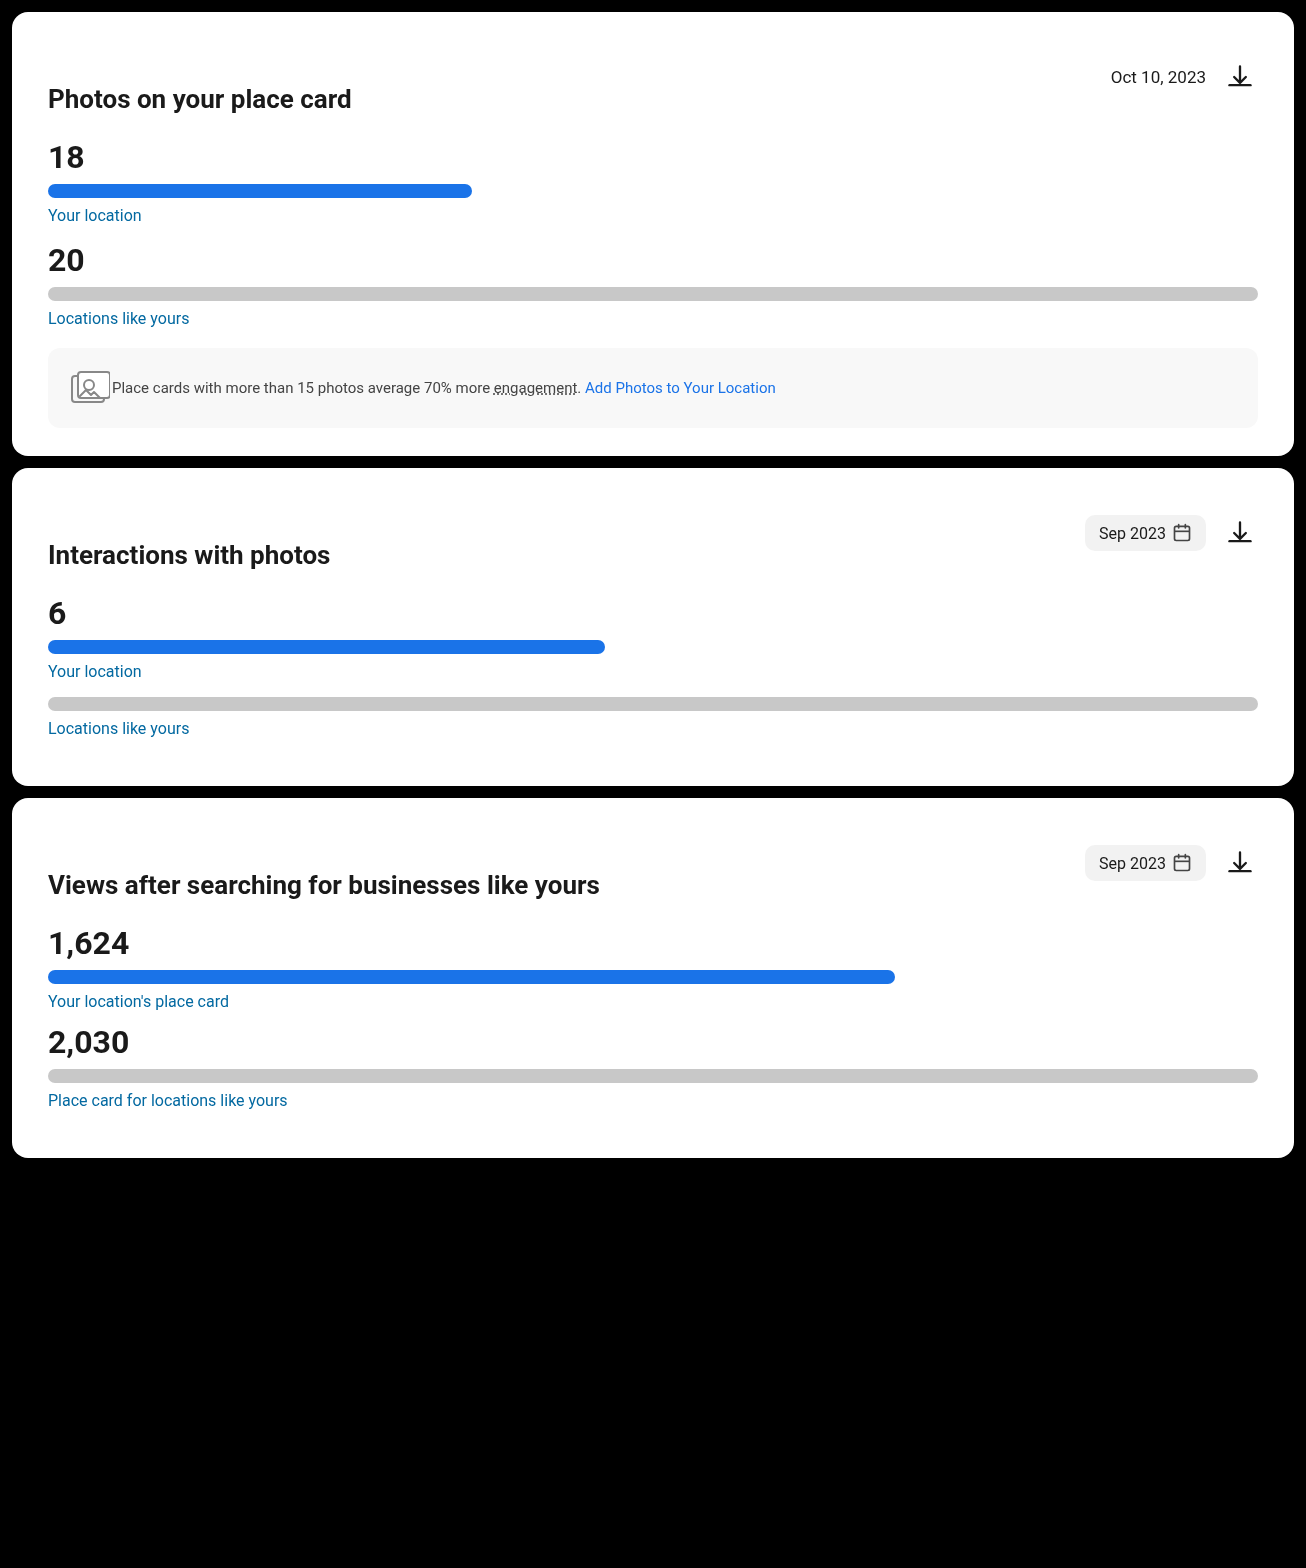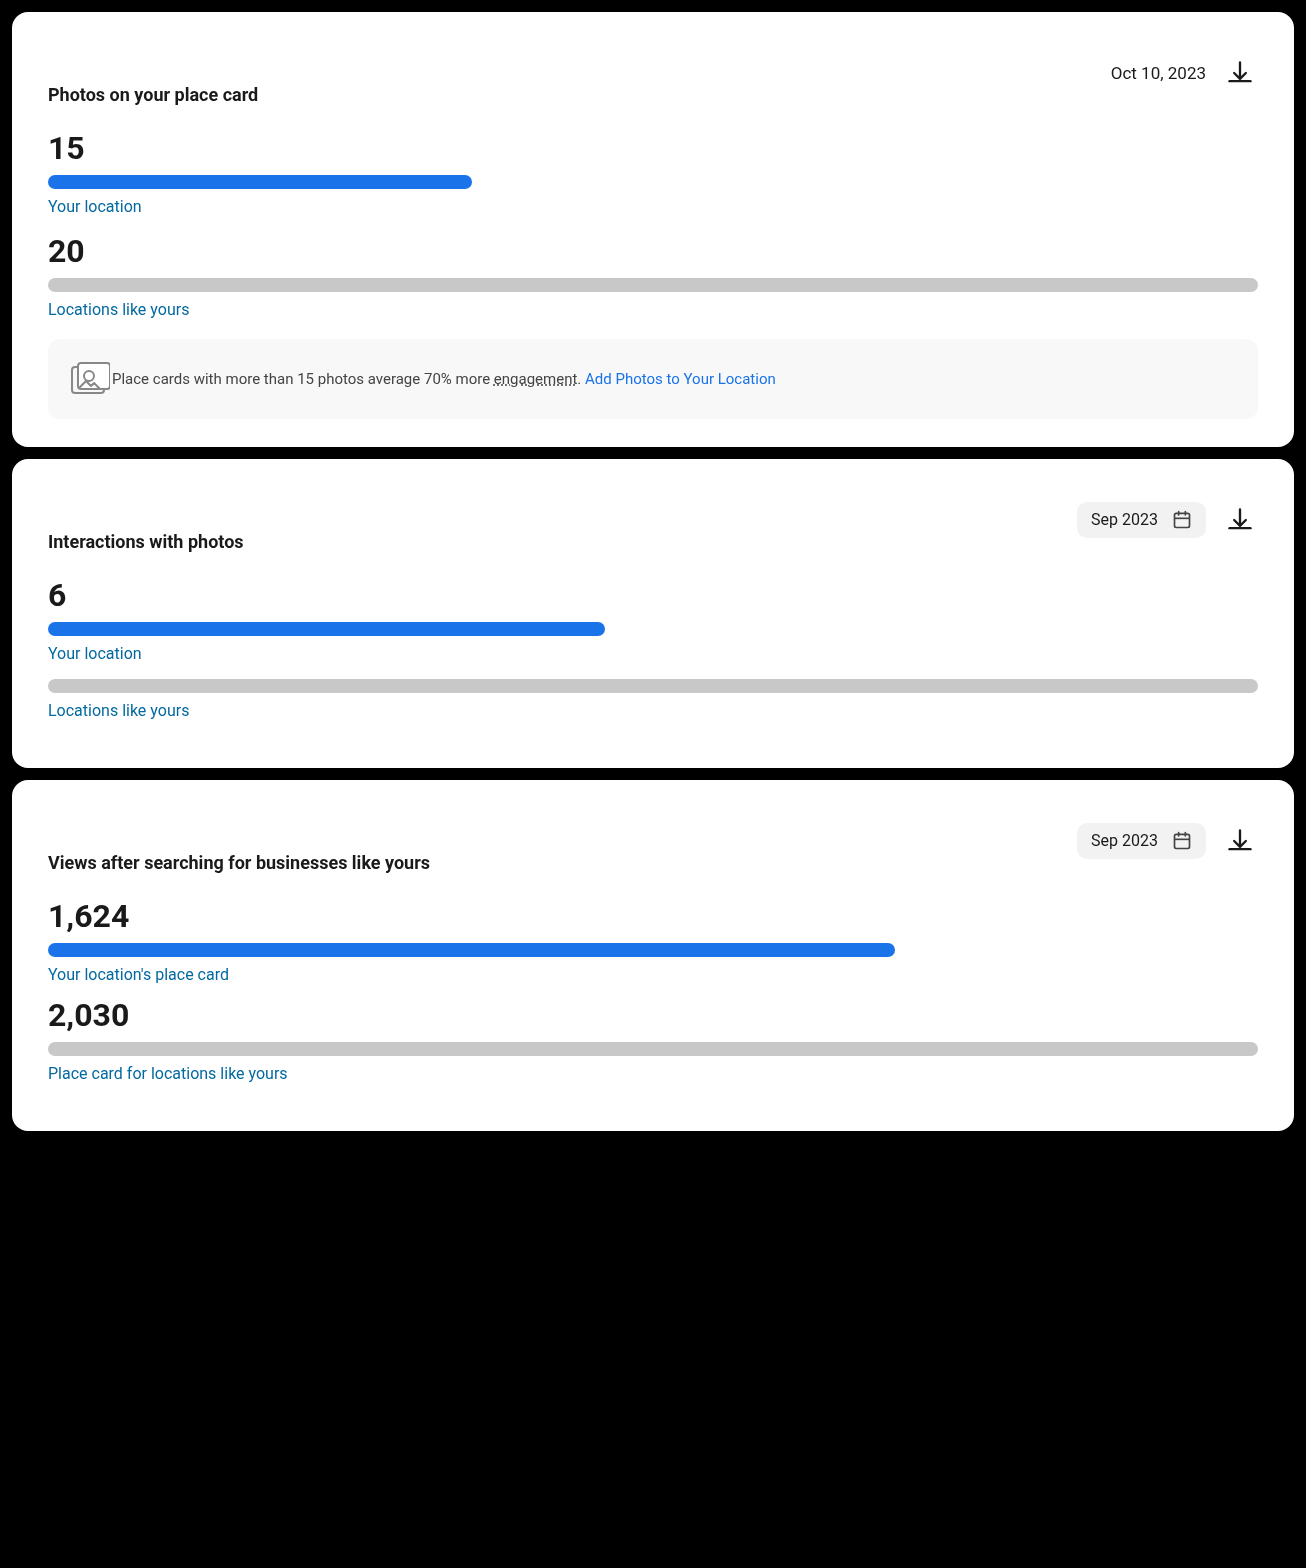--- a/index.html
+++ b/index.html
@@ -26,42 +26,42 @@
     }
 
     .card-header {
       display: flex;
       justify-content: space-between;
       align-items: center;
       margin-bottom: 24px;
     }
 
     .card-title {
-      font-size: 18px;
+      font-size: 26px;
       font-weight: 700;
       color: #1a1a1a;
       margin-top: 44px;
     }
 
     .header-right {
       display: flex;
       align-items: center;
       gap: 16px;
       justify-content: center;
     }
 
     .date-text {
       font-size: 17px;
       color: #1a1a1a;
     }
 
     .date-badge {
       display: flex;
       align-items: center;
-      gap: 14px;
+      gap: 6px;
       background: #f2f2f2;
       border-radius: 10px;
       padding: 8px 14px;
       font-size: 16px;
       color: #1a1a1a;
     }
 
     .download-btn {
       background: none;
       border: none;
@@ -159,21 +159,21 @@
       <div class="header-right">
         <span class="date-text">Oct 10, 2023</span>
         <button class="download-btn">
           <svg class="download-icon" viewBox="0 0 24 24" fill="none" xmlns="http://www.w3.org/2000/svg">
       <path d="M12 3v13M7 12l5 5 5-5" stroke="#1a1a1a" stroke-width="2" stroke-linecap="round" stroke-linejoin="round"></path>
       <path d="M3 19h18" stroke="#1a1a1a" stroke-width="2" stroke-linecap="round"></path>
     </svg>
         </button>
       </div>
     </div>
-    <div class="metric-value">15</div>
+    <div class="metric-value">18</div>
     <div class="bar-container">
       <div class="bar-blue" style="width: 35%;"></div>
     </div>
     <div class="bar-label" style="margin-bottom: 16px;">Your location</div>
     <div class="metric-value">20</div>
     <div class="bar-container">
       <div class="bar-gray" style="width: 100%;"></div>
     </div>
     <div class="bar-label">Locations like yours</div>
     <div class="info-box">

